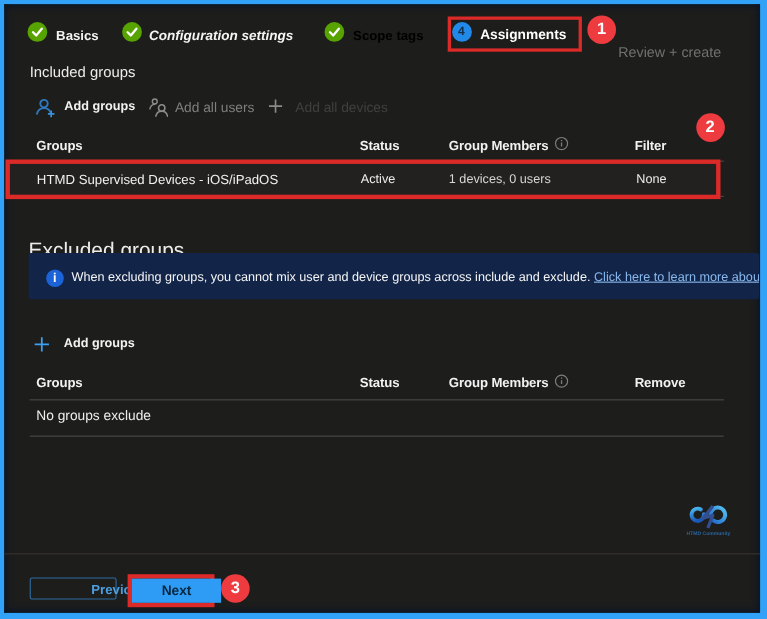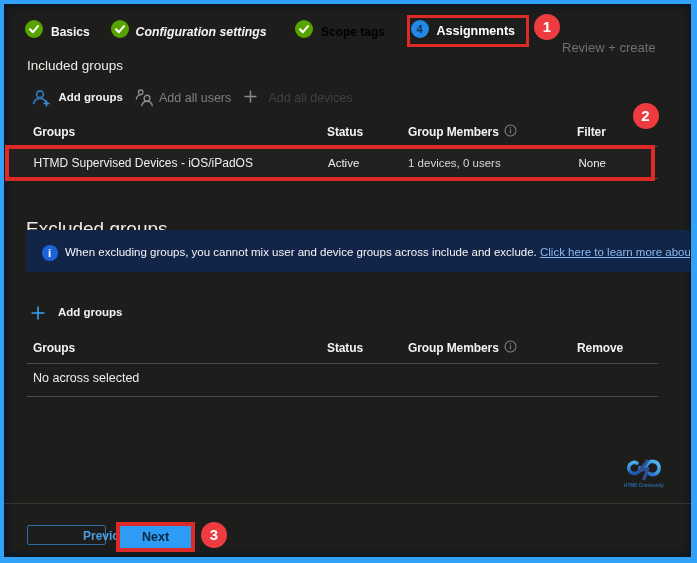--- a/index.html
+++ b/index.html
@@ -104,21 +104,21 @@
 <div class="abs txt hdr" style="left:33px; top:341px;">Groups</div>
 <div class="abs txt hdr" style="left:327px; top:341px;">Status</div>
 <div class="abs txt hdr" style="left:408px; top:341px;">Group Members</div>
 <svg class="abs" style="left:503.5px; top:340px;" width="13" height="13" viewBox="0 0 13 13">
   <circle cx="6.5" cy="6.5" r="5.5" stroke="#7d7d7d" stroke-width="1.1" fill="none"></circle>
   <path d="M6.5 5.6 v3.6 M6.5 3.2 v1.2" stroke="#7d7d7d" stroke-width="1.2"></path>
 </svg>
 <div class="abs txt hdr" style="left:577px; top:341px;">Remove</div>
 
 <div class="abs line" style="left:27px; top:362.5px; width:631px;"></div>
-<div class="abs txt" style="left:33px; top:370.5px; font-size:12.5px; color:#ededed;">No across selected</div>
+<div class="abs txt" style="left:33px; top:370.5px; font-size:12.5px; color:#ededed;">No groups exclude</div>
 <div class="abs line" style="left:27px; top:396px; width:631px;"></div>
 
 <svg class="abs" style="left:624px; top:455px;" width="41" height="34" viewBox="0 0 41 34">
   <defs>
     <linearGradient id="lg1" x1="0" y1="0" x2="0.3" y2="1">
       <stop offset="0" stop-color="#4ab8f0"></stop>
         <stop offset="1" stop-color="#1b57b5"></stop>
     </linearGradient>
     <linearGradient id="lg2" x1="1" y1="0" x2="0" y2="1">
       <stop offset="0" stop-color="#55c4f2"></stop>
@@ -130,15 +130,15 @@
   <path d="M24 5 L15.5 16 L24 13.6 L19.5 25" stroke="#32508f" stroke-width="3" fill="none" stroke-linejoin="round"></path>
   <text x="20" y="31.5" text-anchor="middle" font-size="4.6" fill="#29659f" font-family="Liberation Sans,sans-serif" font-weight="bold">HTMD Community</text>
 </svg>
 
 <div class="abs line" style="left:4px; top:503px; width:687px; background:#37332f;"></div>
 
 <div class="abs" style="left:27px; top:524.5px; width:78.5px; height:20px; border:1px solid #2e6ca3; border-radius:2px;"></div>
 <div class="abs txt" style="left:39px; top:528.5px; font-size:12px; font-weight:bold; color:#4b9fe0;padding-left:44px;">Previous</div>
 
 <div class="abs" style="left:116px; top:521.5px; width:78.5px; height:30px; border:4px solid #db2a28;"></div>
-<div class="abs" style="left:120px; top:525.5px; width:71px; height:22px; background:#2e9cf4; text-align:center; line-height:22px; font-size:12.5px; font-weight:bold; color:#0a2740;">Next</div>
+<div class="abs" style="left:120px; top:525.5px; width:81px; height:22px; background:#2e9cf4; text-align:center; line-height:22px; font-size:12.5px; font-weight:bold; color:#0a2740;">Next</div>
 
 <div class="abs redc" style="left:201px; top:522px;">3</div>
 
 </body></html>

